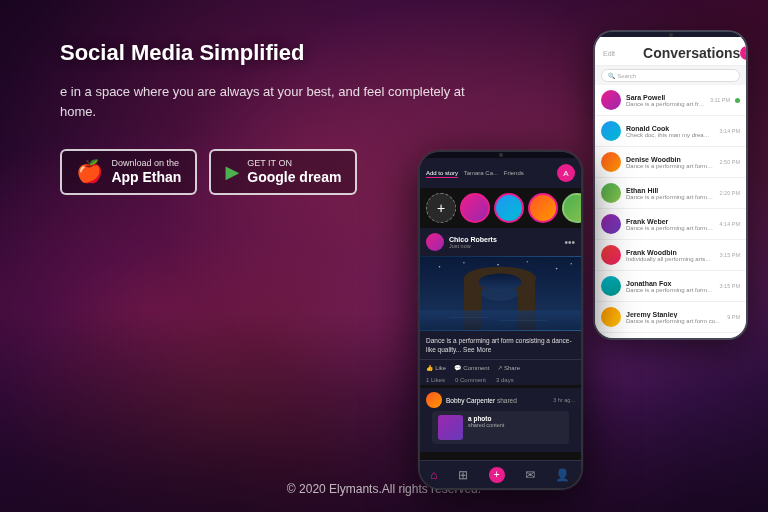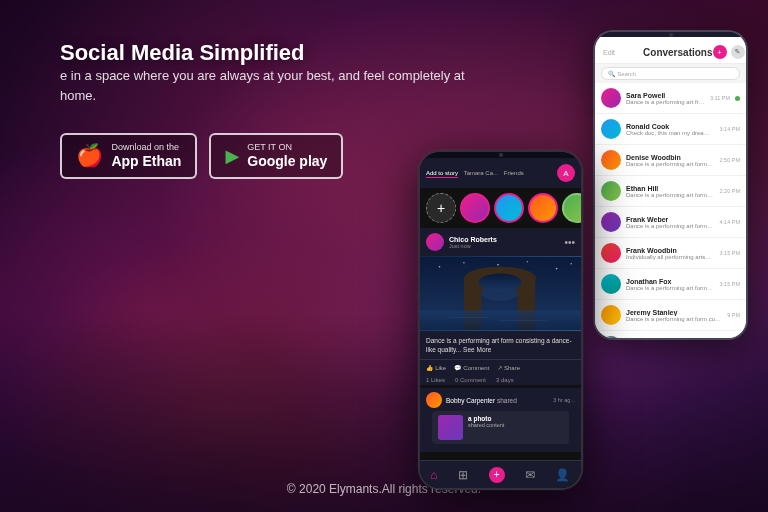--- a/index.html
+++ b/index.html
@@ -62,21 +62,21 @@
       letter-spacing: 2px;
       line-height: 1;
       margin-bottom: 8px;
       text-shadow: 0 2px 20px rgba(0,0,0,0.5);
     }
 
     .tagline {
       font-size: 22px;
       font-weight: 600;
       color: white;
-      margin-bottom: 0;
+      margin-bottom: 16px;
       text-shadow: 0 1px 10px rgba(0,0,0,0.5);
     }
 
     .description {
       font-size: 13px;
       color: rgba(255,255,255,0.85);
       margin-bottom: 28px;
       max-width: 420px;
       line-height: 1.5;
     }
@@ -166,21 +166,21 @@
     .chat-header {
       background: white;
       padding: 8px 8px 4px;
       display: flex;
       align-items: center;
       justify-content: space-between;
       border-bottom: 1px solid #eee;
     }
 
     .chat-title {
-      font-size: 10px;
+      font-size: 14px;
       font-weight: 700;
       color: #333;
       padding-left: 28px;
     }
 
     .chat-icons {
       display: flex;
       gap: 4px;
     }
 
@@ -463,21 +463,21 @@
       <span class="btn-icon">🍎</span>
       <div class="btn-text">
         <span class="small">Download on the</span>
         <span class="big">App Ethan</span>
       </div>
     </div>
     <div class="store-btn">
       <span class="btn-icon" style="font-size:18px; color:#4CAF50;">▶</span>
       <div class="btn-text">
         <span class="small">GET IT ON</span>
-        <span class="big">Google play</span>
+        <span class="big">Google dream</span>
       </div>
     </div>
   </div>
 
 </div>
 
 <div class="phones-container">
 
   <div class="phone-back">
     <div class="phone-back-notch">

